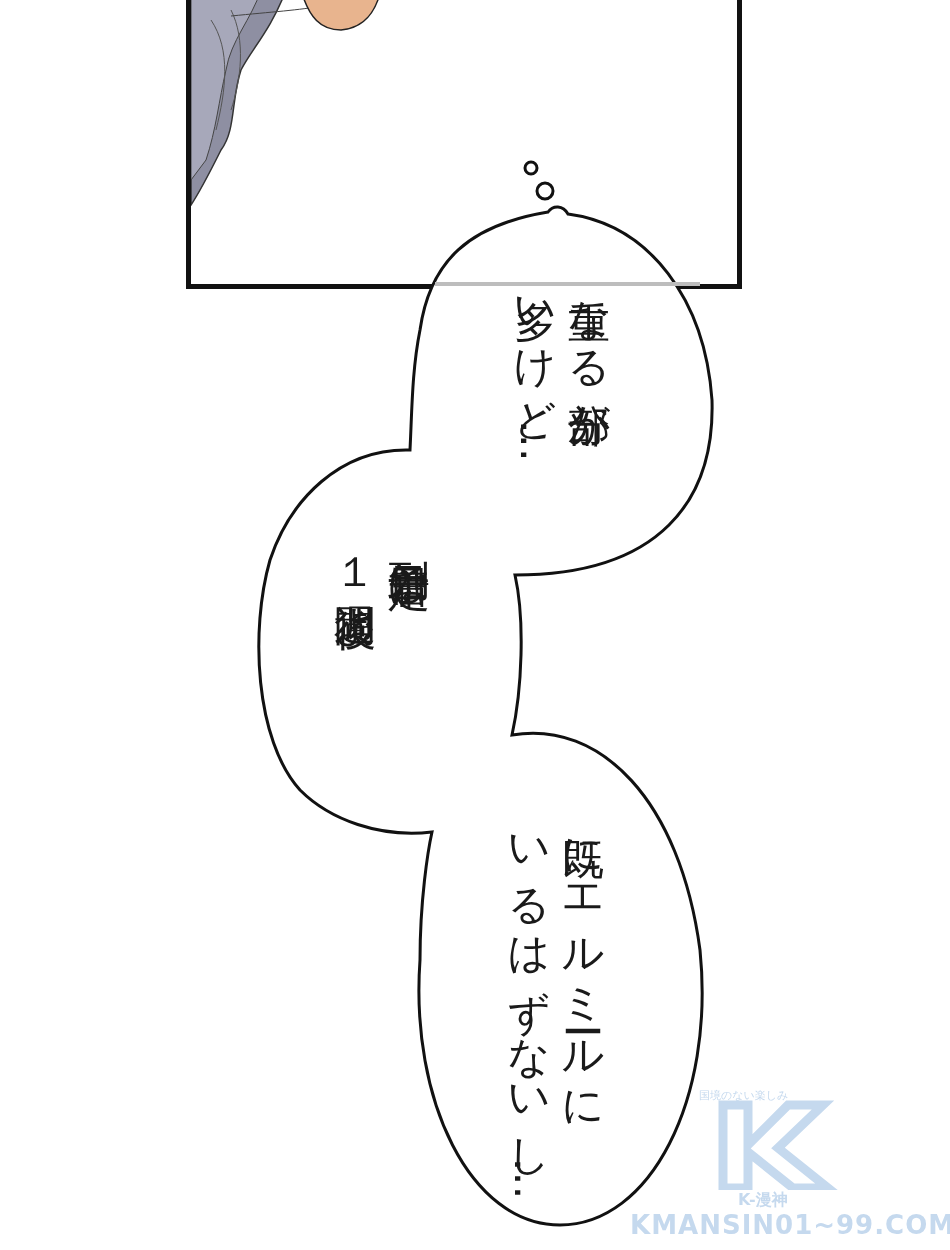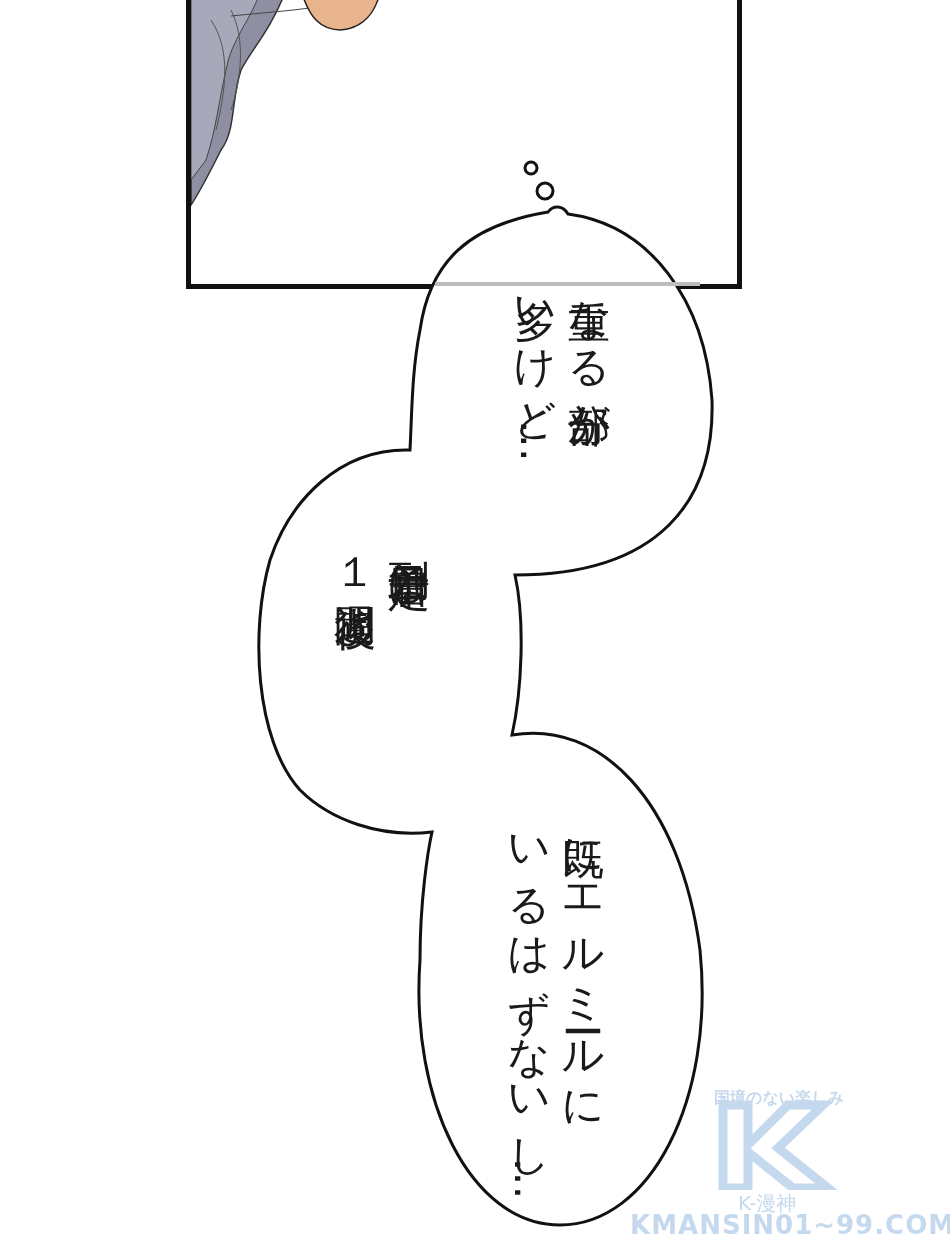--- a/index.html
+++ b/index.html
@@ -4,23 +4,23 @@
   <style>
     html, body { margin: 0; padding: 0; background: #ffffff; }
     body { width: 950px; height: 1250px; position: relative; overflow: hidden;
            font-family: "DejaVu Sans", "Liberation Sans", sans-serif; }
     .panel { position: absolute; left: 186px; top: -10px; width: 546px; height: 294px;
              border: 5px solid #111; border-top: none; background: #fff; overflow: hidden; }
     .art { position: absolute; left: 0; top: 0; width: 950px; height: 1250px; }
     .vtext { position: absolute; writing-mode: vertical-rl; font-size: 42px; line-height: 54px;
              color: #1a1a1a; letter-spacing: 2px; white-space: pre; }
     .watermark { position: absolute; right: 10px; bottom: 8px; width: 250px; height: 160px; }
-    .wm-top { position: absolute; left: 24px; top: 6px; font-size: 16px; color: #c5d9ee; font-weight: bold; }
+    .wm-top { position: absolute; left: 9px; top: 6px; font-size: 11px; color: #c5d9ee; font-weight: normal; }
     .wm-k { position: absolute; left: 28px; top: 18px; width: 120px; height: 90px; }
-    .wm-sub { position: absolute; left: 48px; top: 108px; font-size: 20px; color: #c5d9ee; font-weight: normal; }
+    .wm-sub { position: absolute; left: 48px; top: 108px; font-size: 16px; color: #c5d9ee; font-weight: bold; }
     .wm-url { position: absolute; left: -60px; top: 128px; font-size: 26px; color: #c5d9ee;
               font-weight: bold; letter-spacing: 1px; white-space: nowrap; }
   </style>
 </head>
 <body>
 
 <div class="panel">
   <svg width="546" height="294" viewBox="0 0 546 294">
 
     <path d="M0,0 L95,0 C80,40 60,60 50,80 C40,110 45,140 30,160 C20,180 10,200 0,215 Z" fill="#8e8fa2" stroke="#333" stroke-width="1.5"></path>

